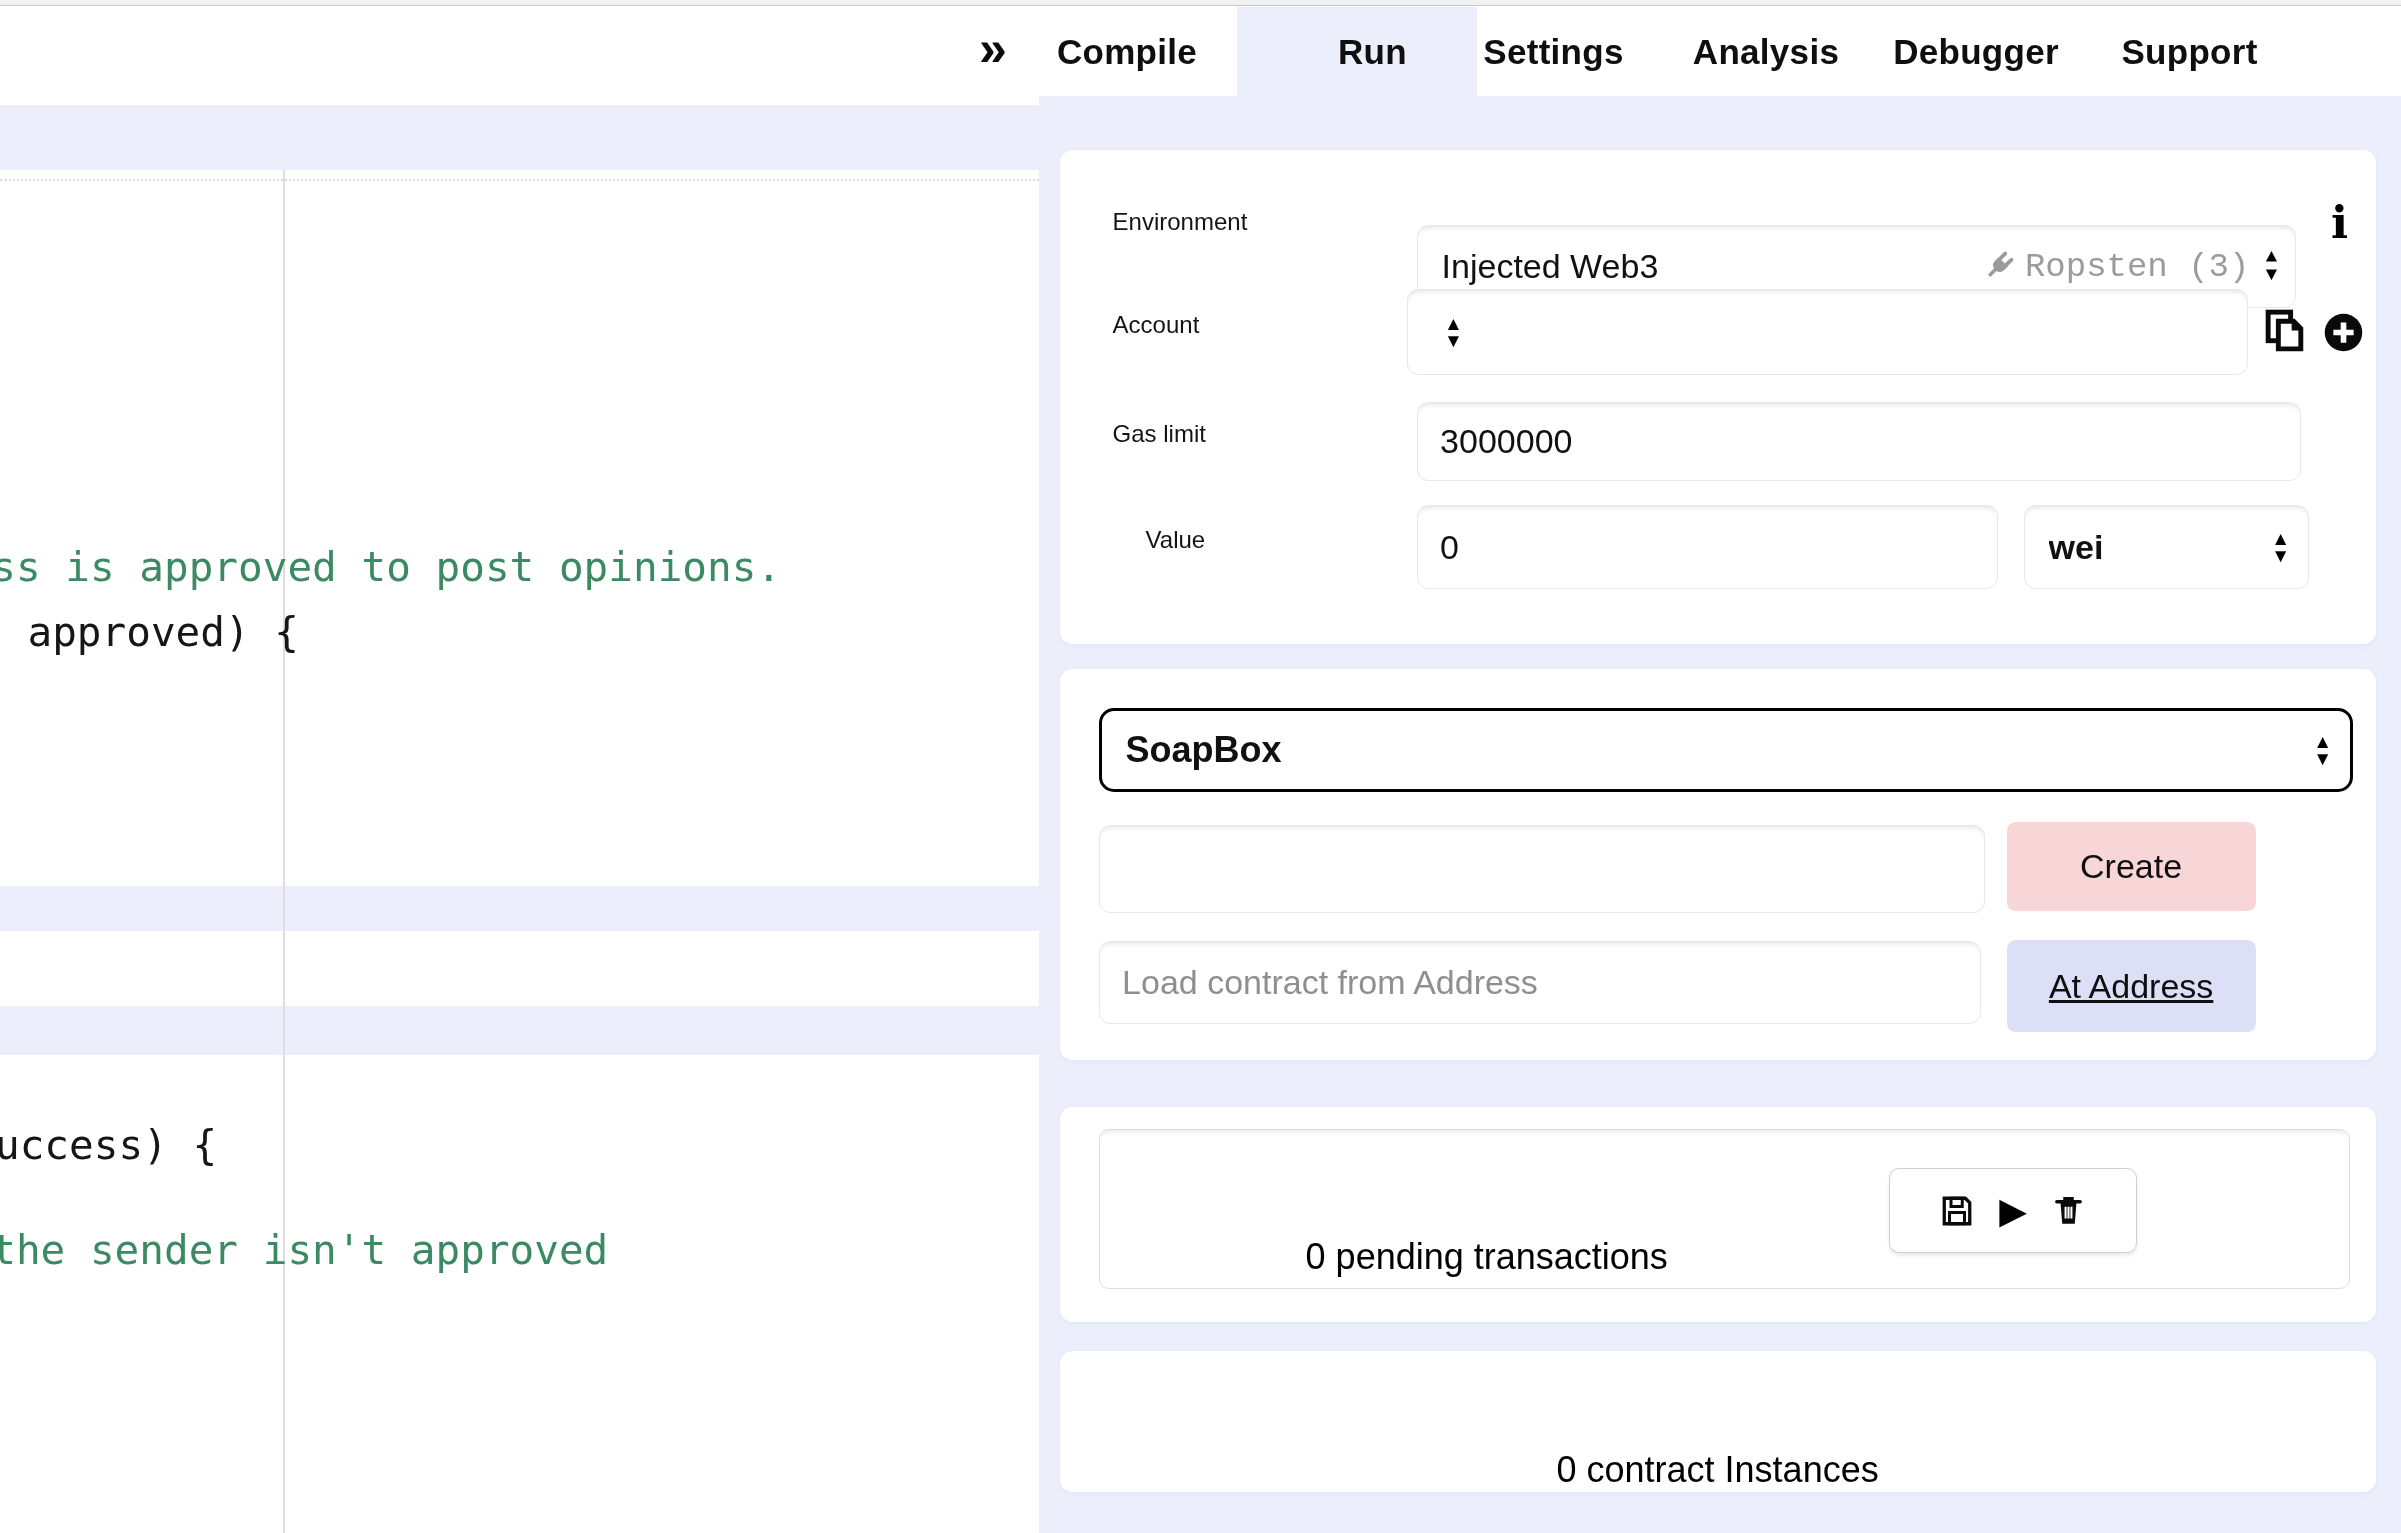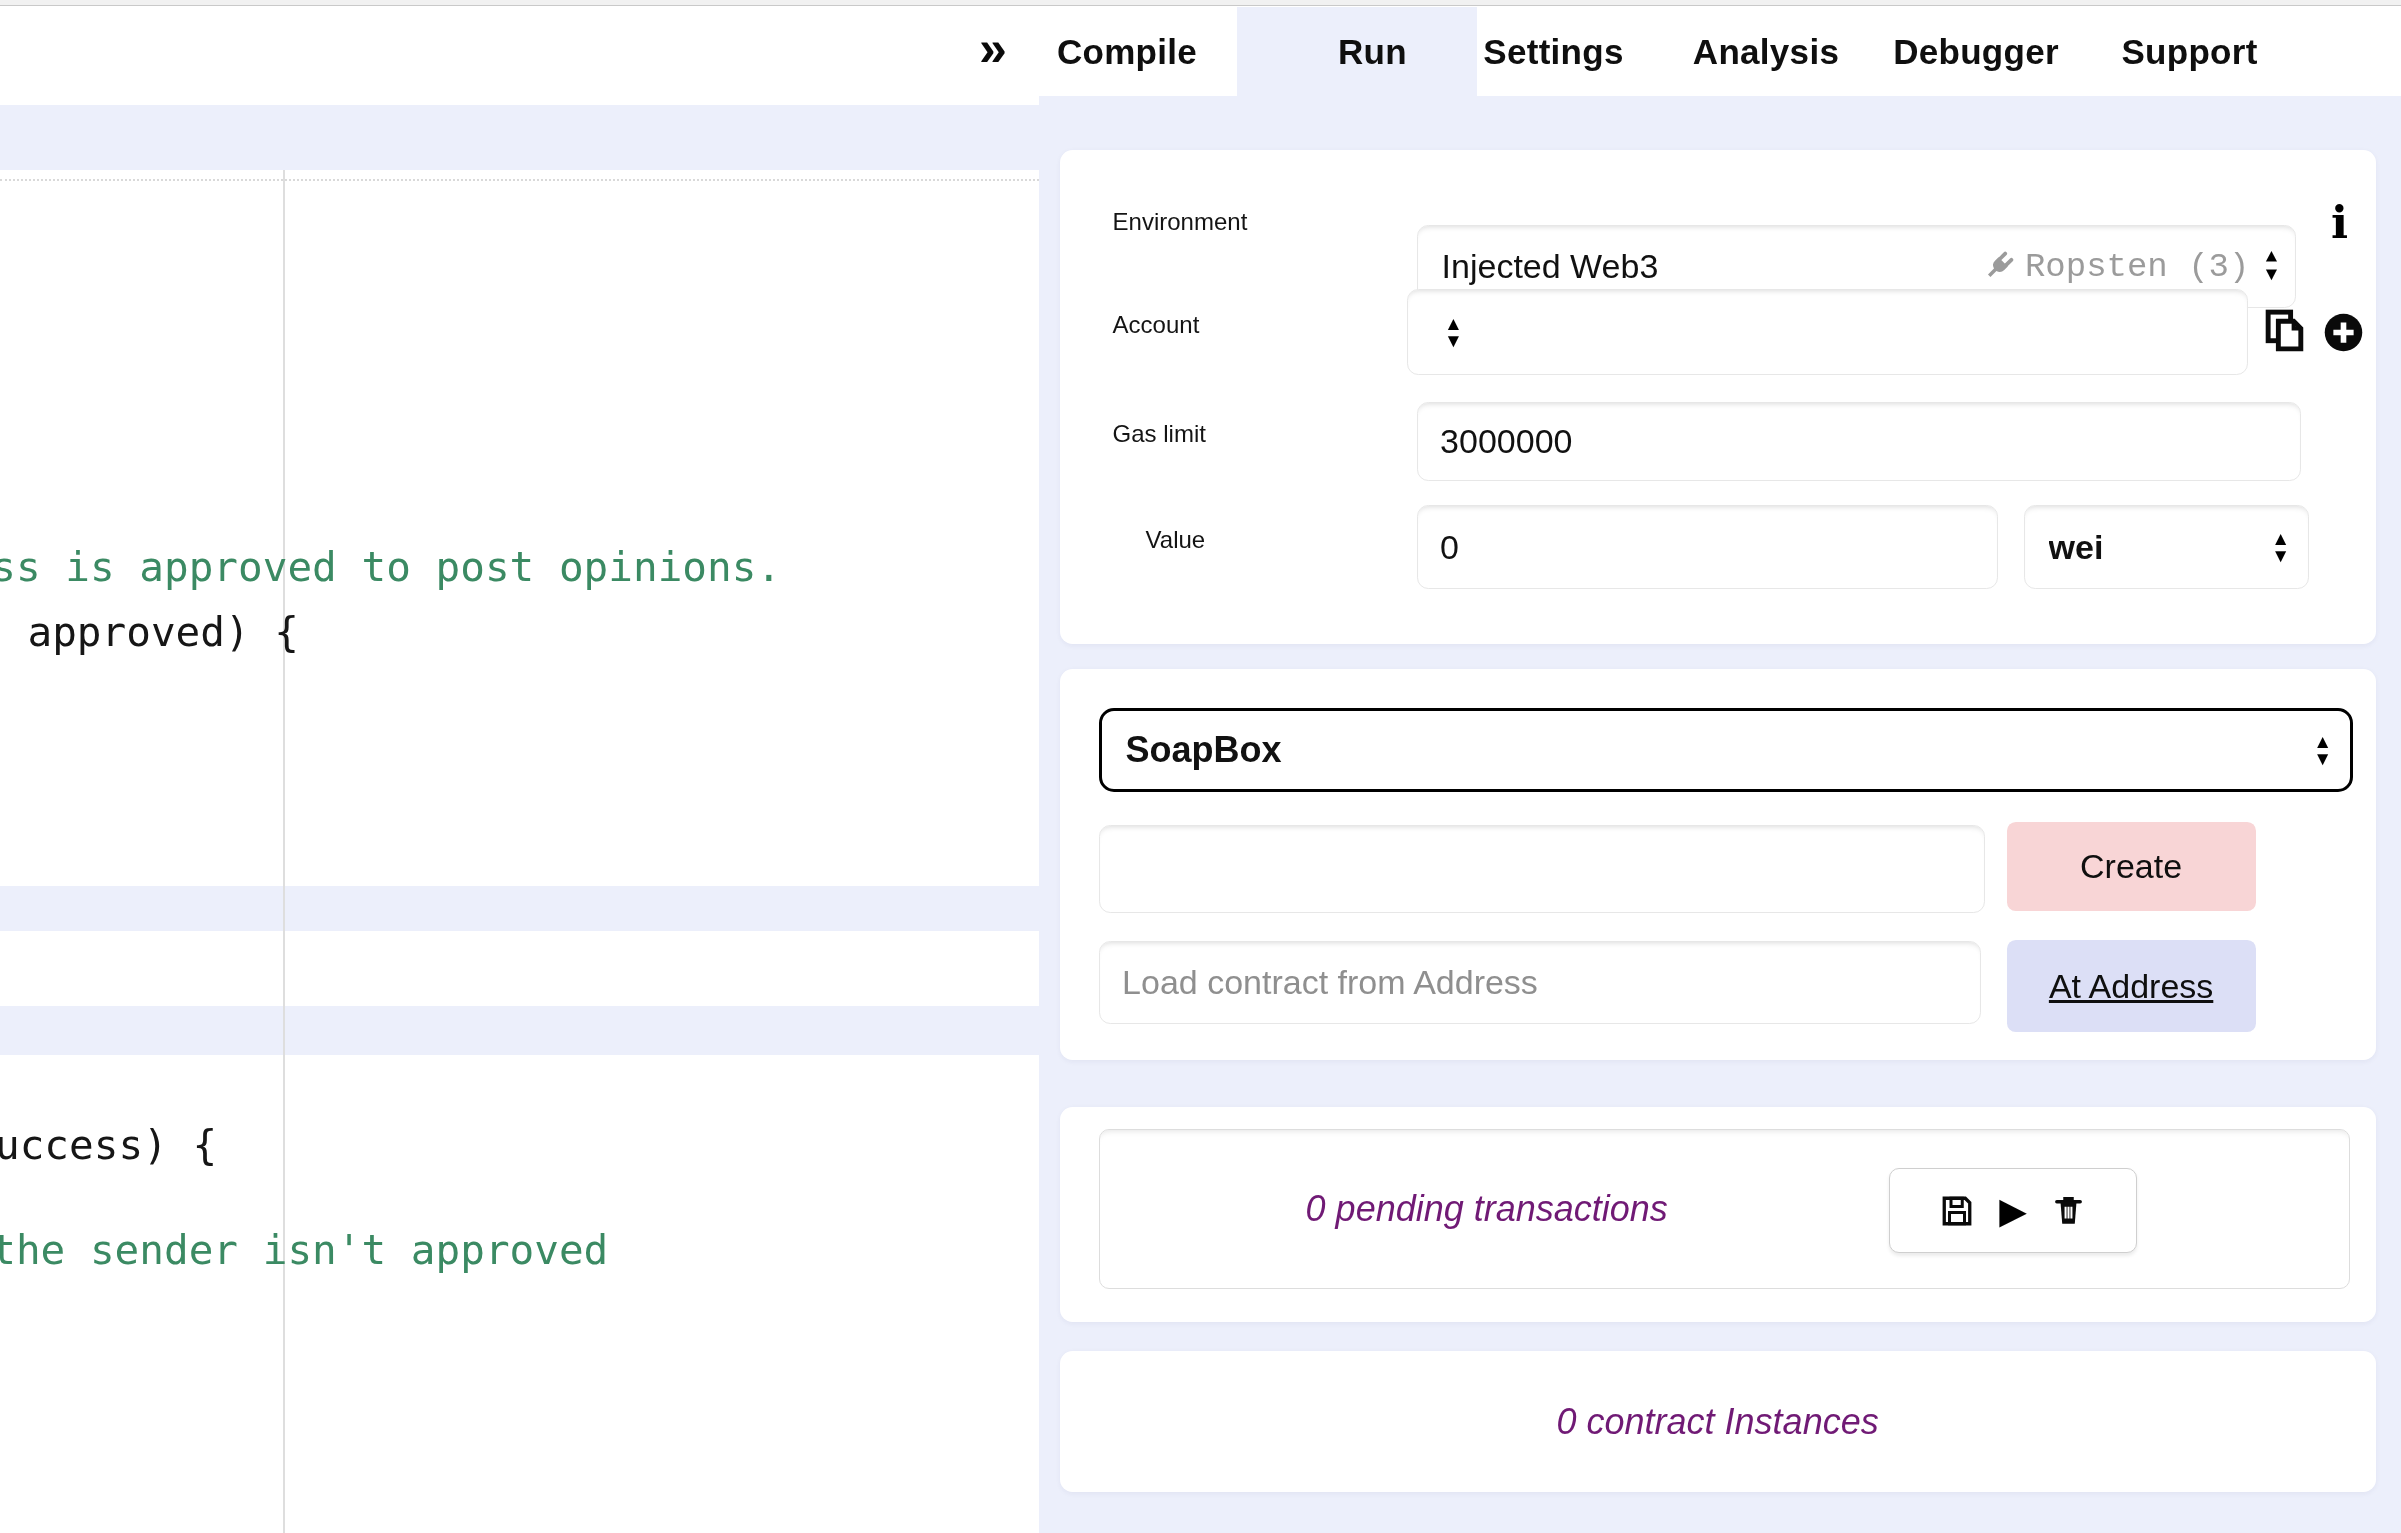--- a/index.html
+++ b/index.html
@@ -78,21 +78,21 @@
   .create-input{left:39px;top:156px;width:886px;height:88px;}
   .load-input{left:39px;top:272px;width:882px;height:83px;}
   .load-input input::placeholder{color:#8f8f8f;opacity:1;}
   .btn{position:absolute;border:none;border-radius:8.8px;font-family:"Liberation Sans",sans-serif;
        font-size:34px;color:#0f0f0f;text-align:center;cursor:pointer;}
   .btn-create{left:947px;top:153px;width:249px;height:89px;background:#f8d5d6;}
   .btn-ataddr{left:947px;top:271px;width:249px;height:92px;background:#dcdff6;text-decoration:underline;}
 
   .pend-box{position:absolute;left:39px;top:22px;width:1249px;height:158px;border:1.9px solid #ddd;
             border-radius:10px;box-shadow:inset 0 6.3px 6.3px -5.6px rgba(0,0,0,0.12);}
-  .status-txt{font-style:italic;font-size:36px;color:#701a75;}
+  .status-txt{font-size:36px;color:#000000;margin-top:48px;}
   .pend-txt{position:absolute;left:206px;top:0;height:158px;line-height:158px;}
   .icon-group{position:absolute;left:789px;top:38px;width:246px;height:83px;background:#fff;
               border:1.9px solid #cfcfcf;border-radius:10px;box-shadow:0 2.5px 3.8px rgba(0,0,0,0.08);
               display:flex;align-items:center;justify-content:center;gap:24px;}
   .play-glyph{font-size:36px;line-height:36px;color:#000;font-family:"DejaVu Sans",sans-serif;}
   .inst-txt{position:absolute;left:0;top:0;width:100%;height:141px;line-height:141px;text-align:center;}
   svg{display:block;}
 </style>
 </head>
 <body>

